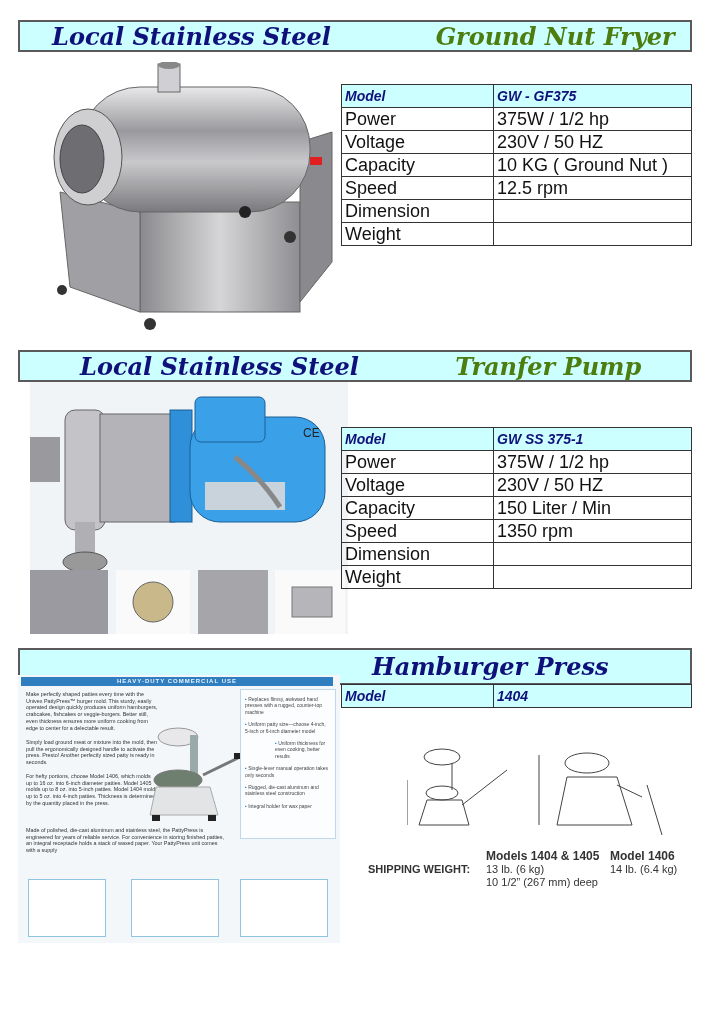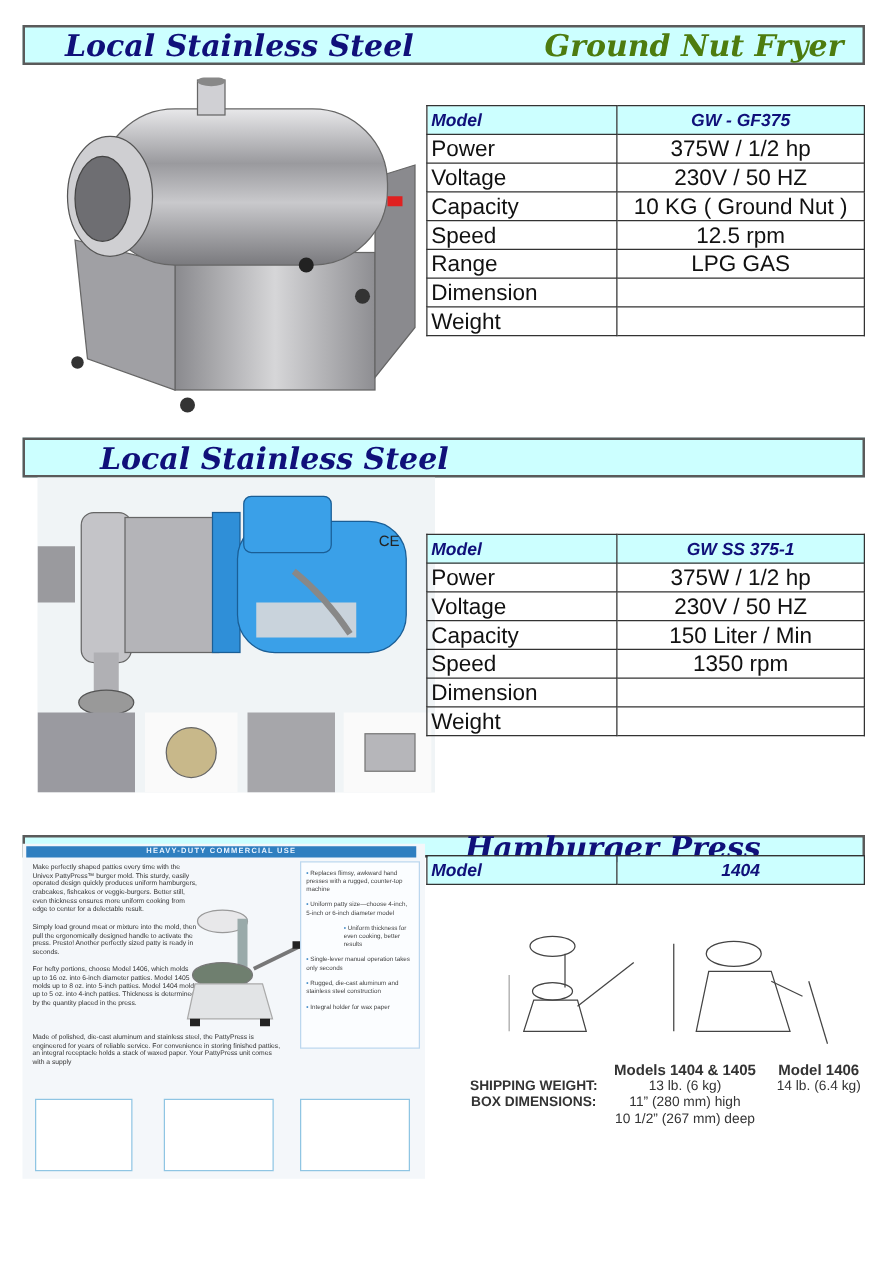--- a/index.html
+++ b/index.html
@@ -3,33 +3,33 @@
 <meta charset="utf-8">
 <style>
   html, body { margin:0; padding:0; background:#ffffff; }
   body { width:717px; height:1019px; position:relative; overflow:hidden; font-family:"Liberation Sans", sans-serif; }
   .banner { position:absolute; left:18px; width:674px; height:32px; background:#ccffff; border:2px solid #5a5a5a; box-sizing:border-box; display:flex; align-items:center; font-family:"DejaVu Serif", serif; font-weight:bold; font-style:italic; font-size:24px; white-space:nowrap;gap:44px; }
   .banner .blue { color:#10107a; }
   .banner .red { color:#4d7c0f; }
   .banner .num { color:#000; font-family:"Liberation Sans", sans-serif; font-size:27px; font-weight:bold; font-style:italic;text-align:right; }
   table.spec { position:absolute; border-collapse:collapse; font-size:18px; color:#111; }
   table.spec td { border:1px solid #333; padding:0 3px; height:22px; line-height:22px; }
-  table.spec td.val { text-align:center; width:191px; }
+  table.spec td.val { text-align:left; width:191px; }
   table.spec td.lab { width:145px; }
   table.spec tr.head td { background:#ccffff; color:#10107a; font-weight:bold; font-style:italic; font-size:14px; }
   .img { position:absolute;margin-left:12px; }
   .brochure { position:absolute; left:18px; top:675px; width:322px; height:268px; background:#f4f7fa; }
   .brochure .bar { position:absolute; left:3px; top:2px; width:312px; height:9px; background:#2f7fc0; color:#e8f3ff; font-size:6px; text-align:center; line-height:9px; letter-spacing:1px; font-weight:bold; }
   .brochure .para { position:absolute; font-size:5.4px; line-height:6.7px; color:#333; }
   .brochure .bullets { position:absolute; left:222px; top:14px; width:96px; height:150px; border:1px solid #bcd7ee; background:#fbfdff; font-size:5px; line-height:6.4px; color:#444; padding:6px 4px; box-sizing:border-box; }
   .brochure .bullets div { margin-bottom:6px; }
   .brochure .bullets div::before { content:"\25AA  "; color:#2f7fc0; }
   .thumb { position:absolute; border:1px solid #8fc5e3; background:#fff; box-sizing:border-box; }
   .dims { position:absolute; left:368px; top:850px; font-size:11px; color:#333; }
-  .dims .row { display:flex; height:13px; line-height:13px;text-align:center; }
+  .dims .row { display:flex; height:13px; line-height:13px; }
   .dims .c1 { width:118px; font-weight:bold; }
   .dims .c2 { width:124px; }
   .dims .c3 { width:90px; }
   .dims .hdr { font-weight:bold; font-size:12px; }
 </style>
 </head>
 <body>
 
 <div class="banner" style="top:20px; padding-left:32px;">
   <span class="blue">Local Stainless Steel</span>&nbsp;&nbsp;
@@ -84,36 +84,33 @@
       </tr>
   <tr>
         <td class="lab">Capacity</td>
         <td class="val">10 KG ( Ground Nut )</td>
       </tr>
   <tr>
         <td class="lab">Speed</td>
         <td class="val">12.5 rpm</td>
       </tr>
   <tr>
-        <td class="lab">Range</td>
-        <td class="val">LPG GAS</td>
-      </tr>
-  <tr>
         <td class="lab">Dimension</td>
         <td class="val"></td>
       </tr>
   <tr>
         <td class="lab">Weight</td>
         <td class="val"></td>
       </tr>
 </tbody>
   </table>
 
 <div class="banner" style="top:350px; padding-left:60px;">
   <span class="blue">Local Stainless Steel</span>&nbsp;
+  <span class="red">Tranfer Pump</span>
 </div>
 
 <div class="img" style="left:18px; top:382px; width:318px; height:252px; background:#f0f4f6;">
   <svg width="318" height="252" viewBox="0 0 318 252">
     <rect x="0" y="55" width="30" height="45" fill="#9a9a9e"></rect>
     <rect x="35" y="28" width="40" height="120" rx="10" fill="#c4c4c8" stroke="#666"></rect>
     <rect x="70" y="32" width="75" height="108" fill="#b4b4b8" stroke="#666"></rect>
     <rect x="140" y="28" width="22" height="112" fill="#2f8fd8" stroke="#1a5e96"></rect>
     <rect x="160" y="35" width="135" height="105" rx="30" fill="#3aa0e8" stroke="#1a5e96"></rect>
     <rect x="165" y="15" width="70" height="45" rx="6" fill="#3aa0e8" stroke="#1a5e96"></rect>
@@ -157,21 +154,21 @@
         <td class="lab">Dimension</td>
         <td class="val"></td>
       </tr>
   <tr>
         <td class="lab">Weight</td>
         <td class="val"></td>
       </tr>
 </tbody>
   </table>
 
-<div class="banner" style="top:668px; height:18px; padding-left:352px;">
+<div class="banner" style="top:648px; height:37px; padding-left:352px;">
   <span class="blue">Hamburger Press</span>
 </div>
 
 <div class="brochure">
   <div class="bar">HEAVY-DUTY COMMERCIAL USE</div>
   <div class="para" style="left:8px; top:16px; width:132px;">Make perfectly shaped patties every time with the Univex PattyPress™ burger mold. This sturdy, easily operated design quickly produces uniform hamburgers, crabcakes, fishcakes or veggie-burgers. Better still, even thickness ensures more uniform cooking from edge to center for a delectable result.</div>
   <div class="para" style="left:8px; top:64px; width:132px;">Simply load ground meat or mixture into the mold, then pull the ergonomically designed handle to activate the press. Presto! Another perfectly sized patty is ready in seconds.</div>
   <div class="para" style="left:8px; top:98px; width:132px;">For hefty portions, choose Model 1406, which molds up to 16 oz. into 6-inch diameter patties. Model 1405 molds up to 8 oz. into 5-inch patties. Model 1404 molds up to 5 oz. into 4-inch patties. Thickness is determined by the quantity placed in the press.</div>
   <div class="para" style="left:8px; top:152px; width:200px;">Made of polished, die-cast aluminum and stainless steel, the PattyPress is engineered for years of reliable service. For convenience in storing finished patties, an integral receptacle holds a stack of waxed paper. Your PattyPress unit comes with a supply</div>
   <svg style="position:absolute; left:130px; top:40px;" width="95" height="110" viewBox="0 0 95 110">
@@ -229,22 +226,17 @@
     <span class="c1"></span>
     <span class="c2">Models 1404 &amp; 1405</span>
     <span class="c3">Model 1406</span>
   </div>
   <div class="row">
     <span class="c1">SHIPPING WEIGHT:</span>
     <span class="c2">13 lb. (6 kg)</span>
     <span class="c3">14 lb. (6.4 kg)</span>
   </div>
   <div class="row">
-    <span class="c1">BOX DIMENSIONS:</span>
-    <span class="c2">11” (280 mm) high</span>
-    <span class="c3"></span>
-  </div>
-  <div class="row">
     <span class="c1"></span>
     <span class="c2">10 1/2” (267 mm) deep</span>
     <span class="c3"></span>
   </div>
 </div>
 
 </body></html>

